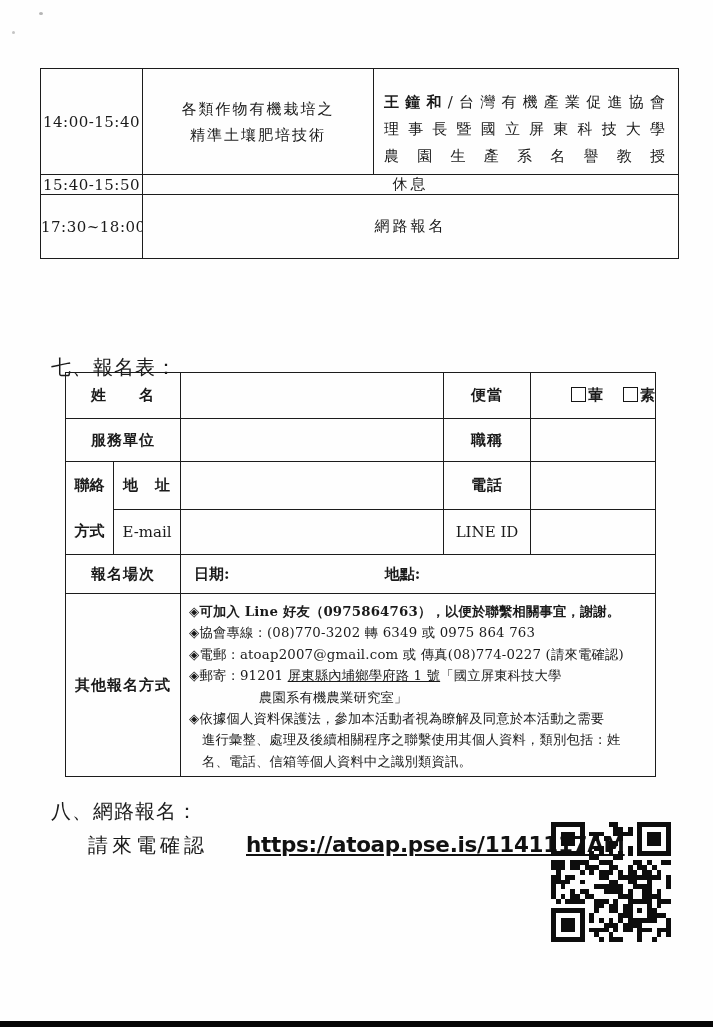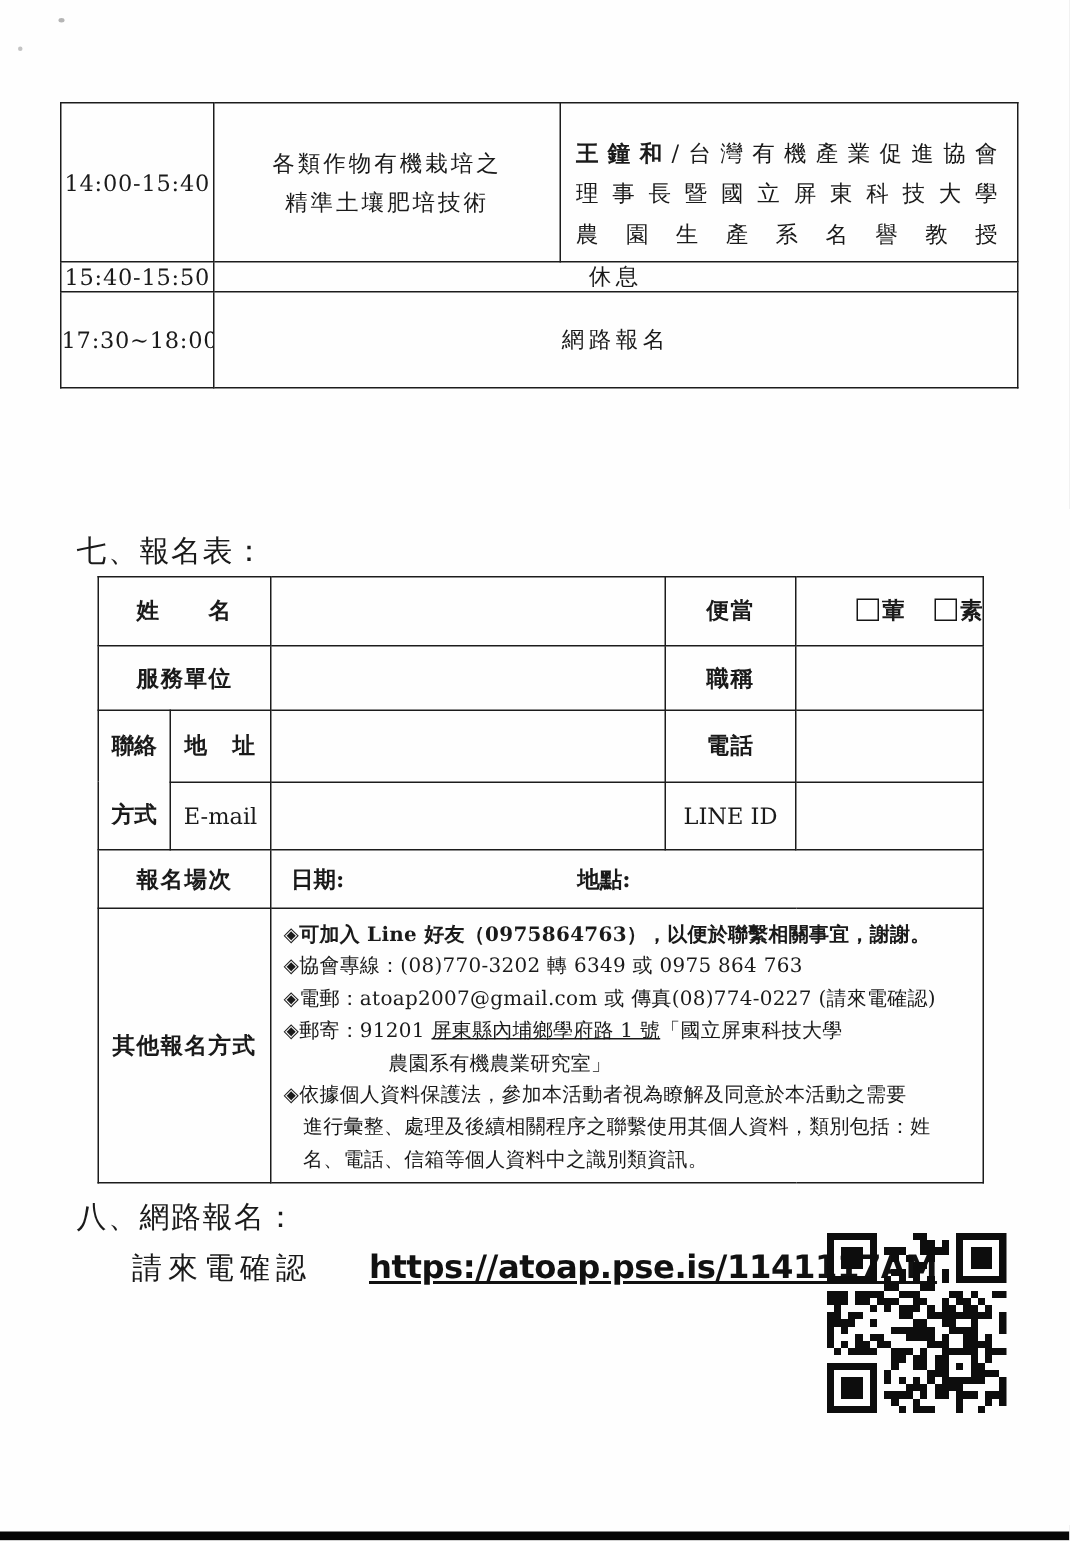--- a/index.html
+++ b/index.html
@@ -29,21 +29,21 @@
   .jline{text-align:justify;text-align-last:justify;line-height:27px;letter-spacing:1px;}
   .span-center{text-align:center;letter-spacing:3px;}
   .speaker-left{padding:4px 10px;line-height:26px;text-align:left;font-size:14.5px;}
 
   
   .sec-head{position:absolute;left:51px;font-size:20px;letter-spacing:1px;}
   .h7{top:354px;}
   .h8{top:798px;}
 
   
-  .form{position:absolute;left:65px;top:384px;width:590px;}
+  .form{position:absolute;left:65px;top:372px;width:590px;}
   .form td{font-size:15px;}
   .fr1{height:46px;} .fr2{height:43px;} .fr3{height:47px;} .fr4{height:45px;}
   .fr5{height:39px;margin-top:40px;} .fr6{height:171px;}
   .lbl{font-weight:bold;text-align:center;letter-spacing:1px;}
   .contact-split{padding:0;}
   .contact-inner{display:flex;flex-direction:column;justify-content:space-around;height:92px;
     font-weight:bold;text-align:center;}
   .email-lbl{font-weight:normal;text-align:center;font-size:14px;letter-spacing:0;}
   .session-cell{padding-left:13px;font-weight:bold;}
   .session-cell .place{margin-left:150px;}

